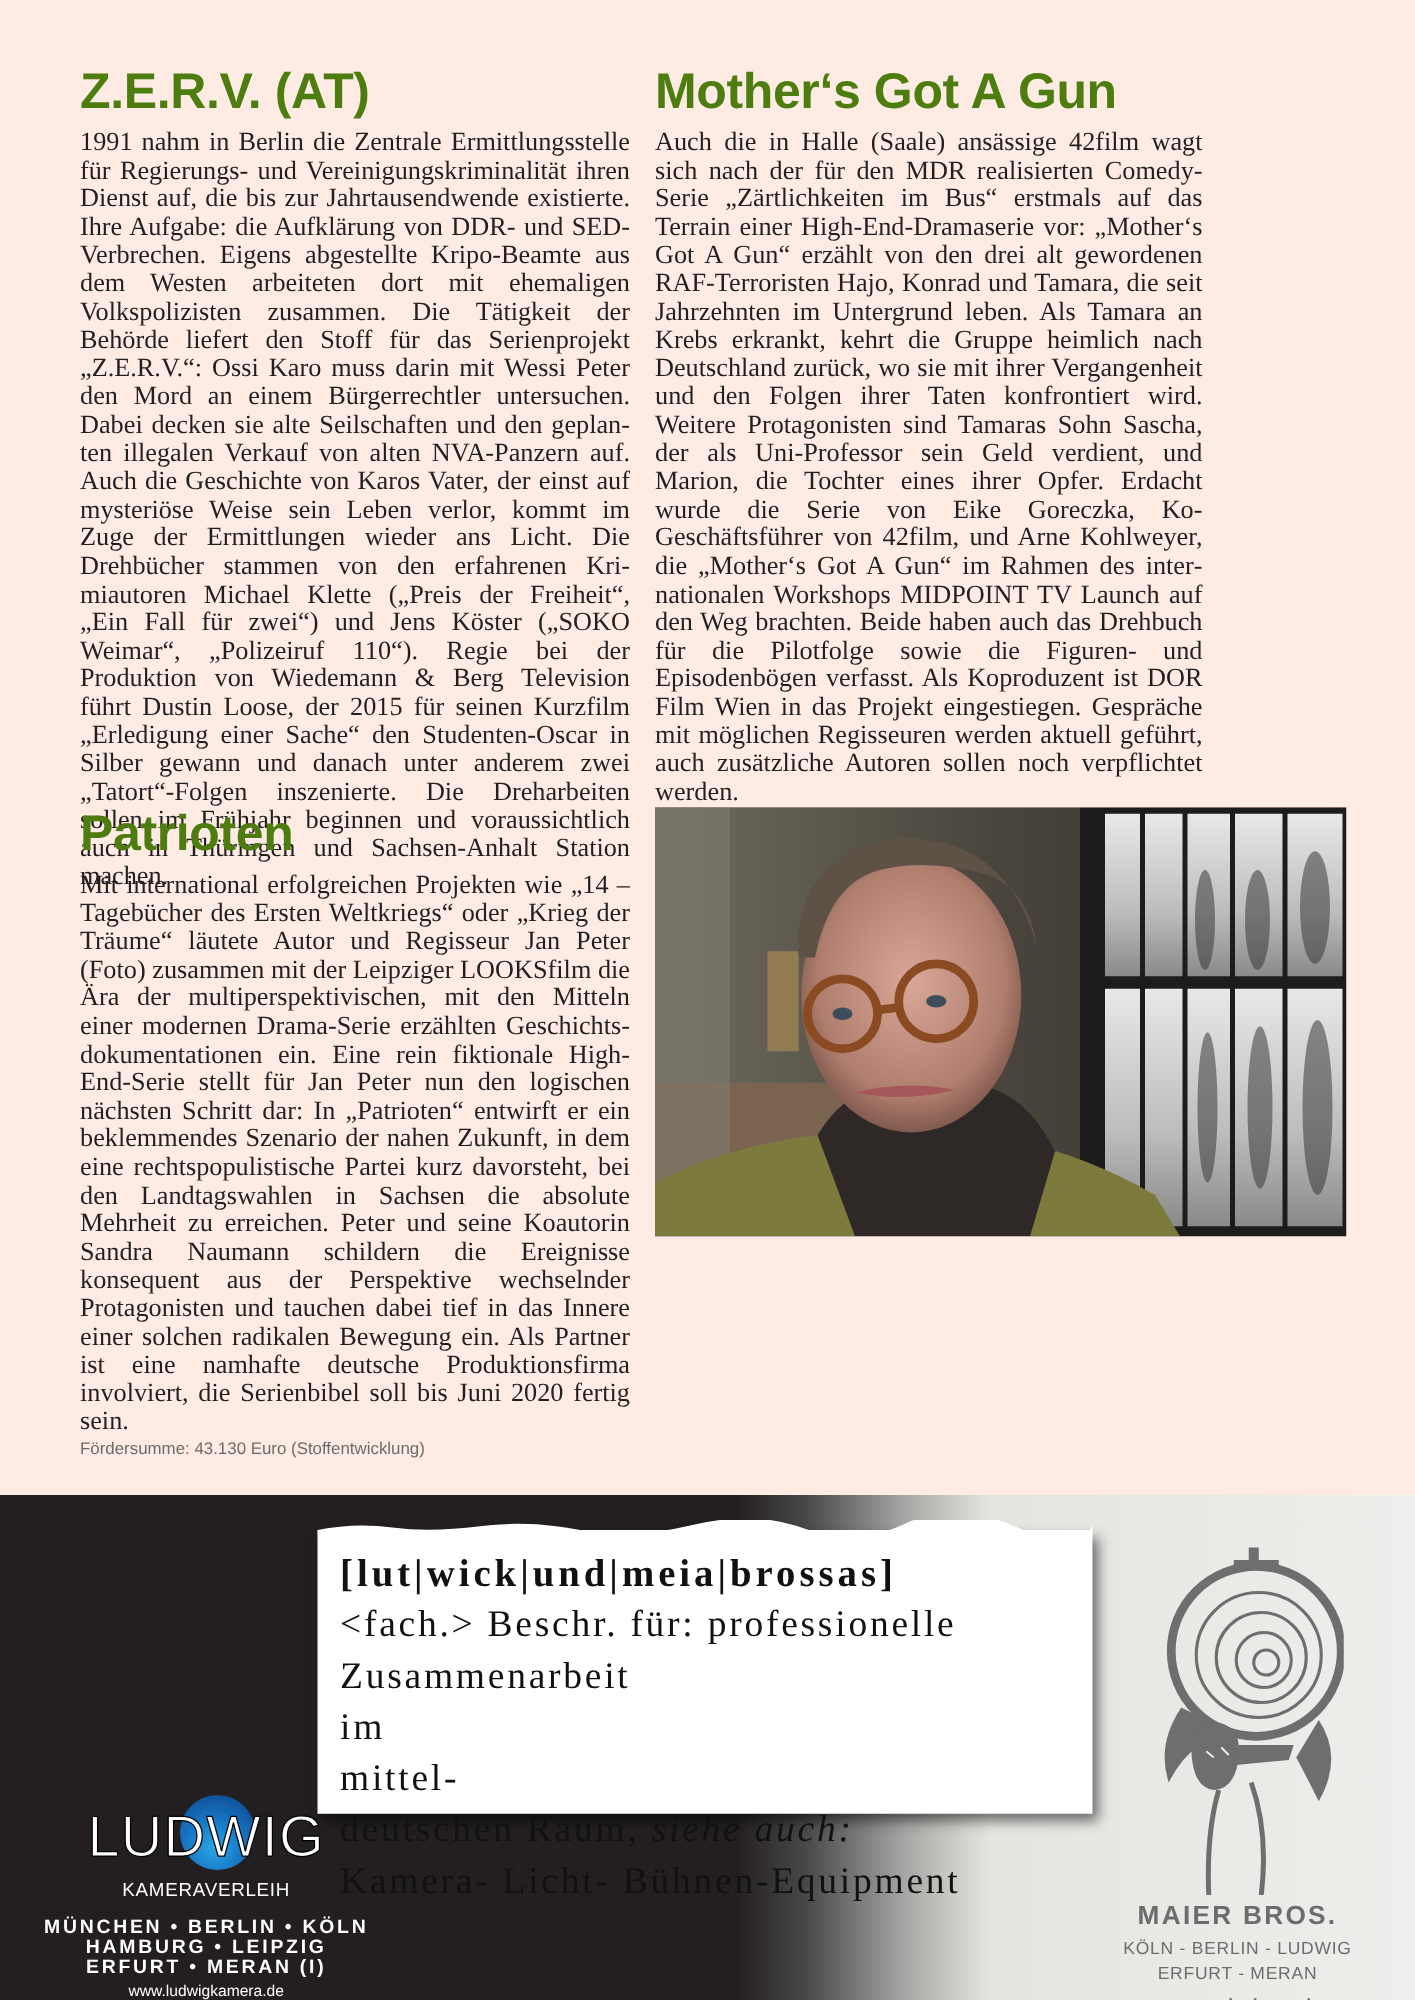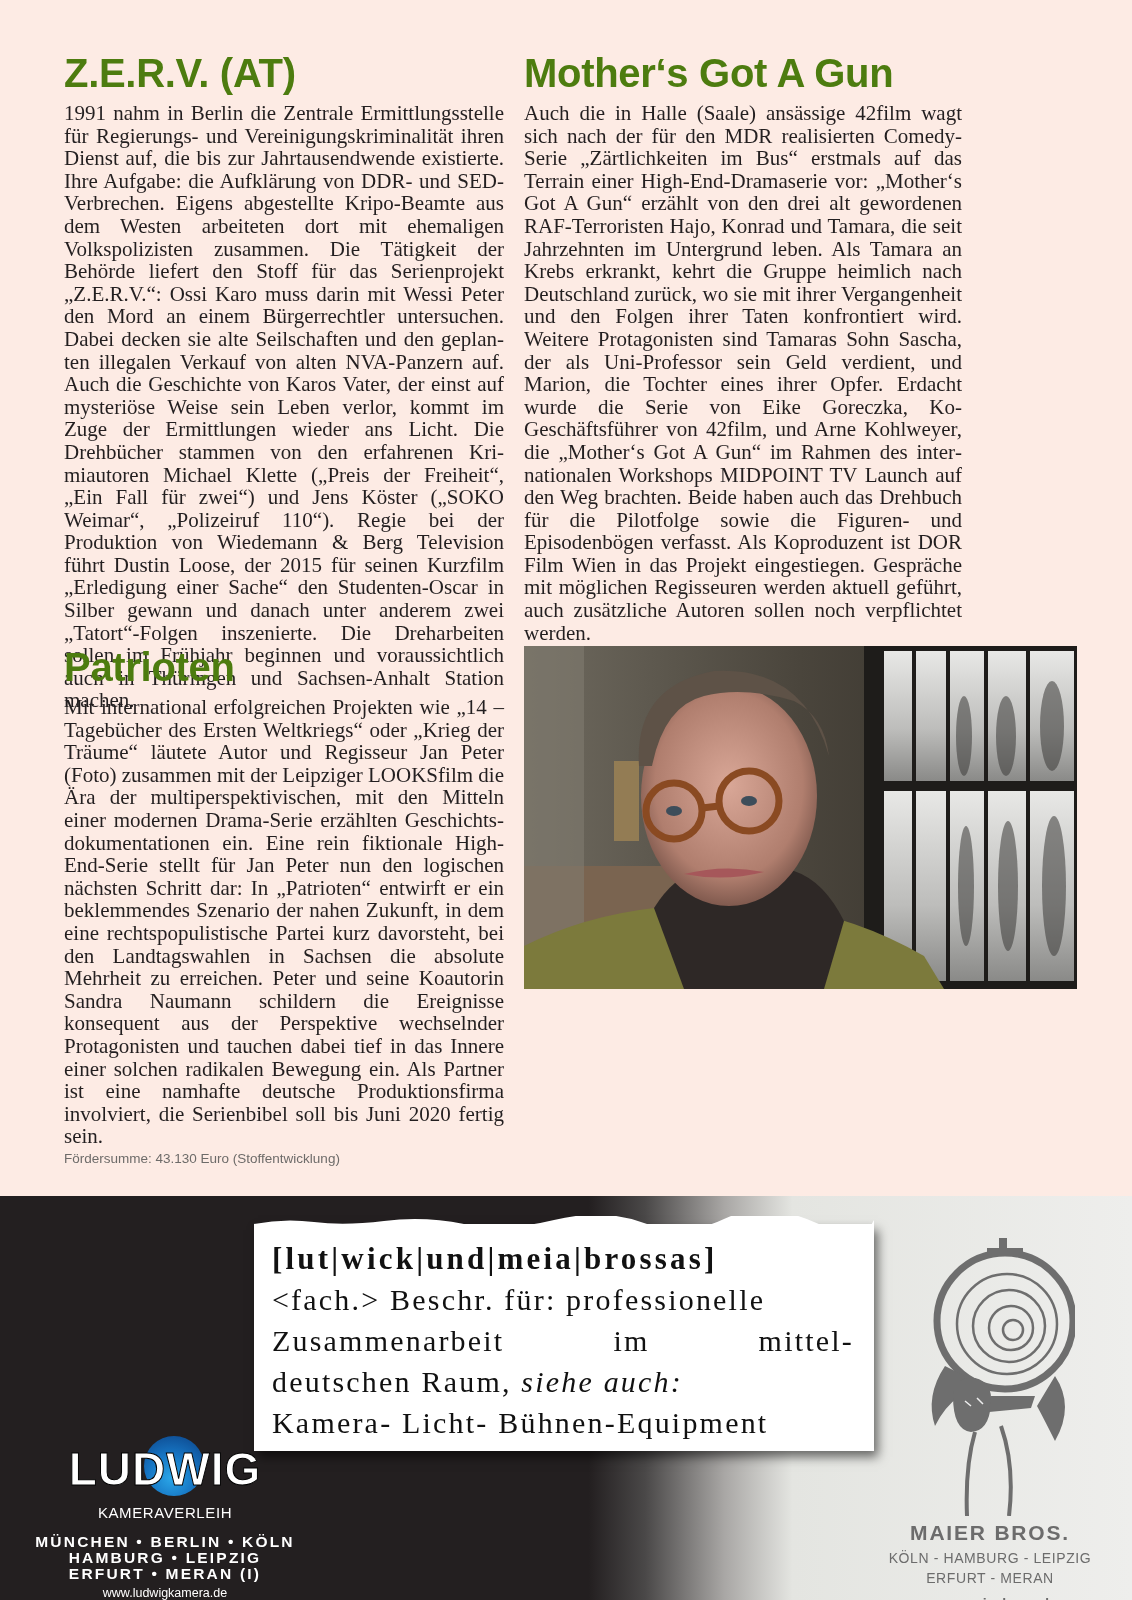--- a/index.html
+++ b/index.html
@@ -72,21 +72,21 @@
       position: absolute;
       left: 0; top: -8px; width: 100%; height: 12px;
     }
     .dict-line {
       font-size: 30px;
       line-height: 41px;
       letter-spacing: 2.2px;
       white-space: nowrap;
     }
     .dict-line.head { font-weight: bold; letter-spacing: 3.2px; font-size: 31px; }
-    .dict-line.just { display: flex; justify-content: space-between; }
+    .dict-line.just { display: flex; justify-content: space-between; flex-direction: column; }
     .dict-line i { font-style: italic; }
 
     .ludwig {
       position: absolute;
       left: 30px; top: 240px;
       width: 270px;
       text-align: center;
       color: #ffffff;
       font-family: "Liberation Sans", "DejaVu Sans", sans-serif;
     }
@@ -94,21 +94,21 @@
     .ludwig .globe {
       position: absolute;
       left: 114px; top: 0;
       width: 60px; height: 60px;
       border-radius: 50%;
       background: radial-gradient(circle at 45% 70%, #2aa6e8 0%, #1674c2 45%, #0b3d80 100%);
     }
     .ludwig .logo {
       position: relative;
       font-size: 46px;
-      font-weight: bold;
+      font-weight: normal;
       letter-spacing: 1px;
       line-height: 58px;
       padding-top: 4px;
       -webkit-text-stroke: 1px #000;
     }
     .ludwig .sub {
       font-size: 15px;
       letter-spacing: 0.6px;
       margin-top: 6px;
       line-height: 18px;
@@ -285,18 +285,18 @@
       <rect x="82" y="22" width="36" height="6" fill="#6e6e6e"></rect>
       <path d="M40 140 Q20 170 30 200 Q40 180 55 170 L60 150 Z" fill="#6e6e6e"></path>
       <path d="M150 150 Q170 180 150 215 Q140 195 132 180 Z" fill="#6e6e6e"></path>
       <path d="M48 170 Q50 150 70 152 Q88 156 86 178 Q84 205 66 206 Q48 204 48 170 Z" fill="#6e6e6e"></path>
       <path d="M60 175 L66 180 M72 172 L78 178" stroke="#eee" stroke-width="1.5"></path>
       <path d="M70 206 Q60 240 62 290 M96 200 Q110 240 104 290" stroke="#6e6e6e" stroke-width="4" fill="none"></path>
       <path d="M86 170 L130 170 L126 182 L84 186 Z" fill="#6e6e6e"></path>
     </svg>
     <div class="name">MAIER BROS.</div>
     <div class="cities">
-      <div>KÖLN - HAMBURG - LEIPZIG</div>
+      <div>KÖLN - BERLIN - LUDWIG</div>
       <div>ERFURT - MERAN</div>
     </div>
     <div class="url">www.maierbros.de</div>
   </div>
 </div>
 
 </body></html>

